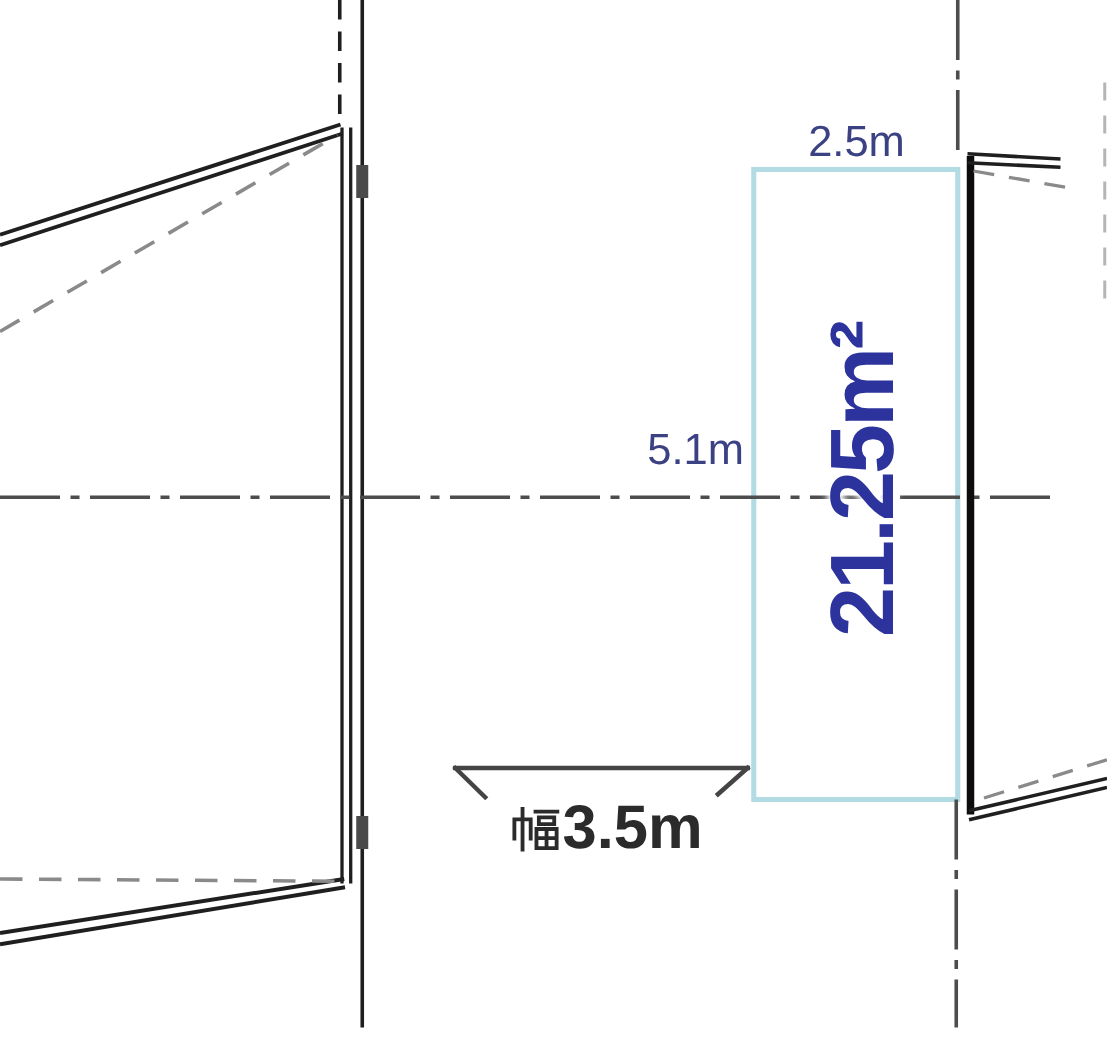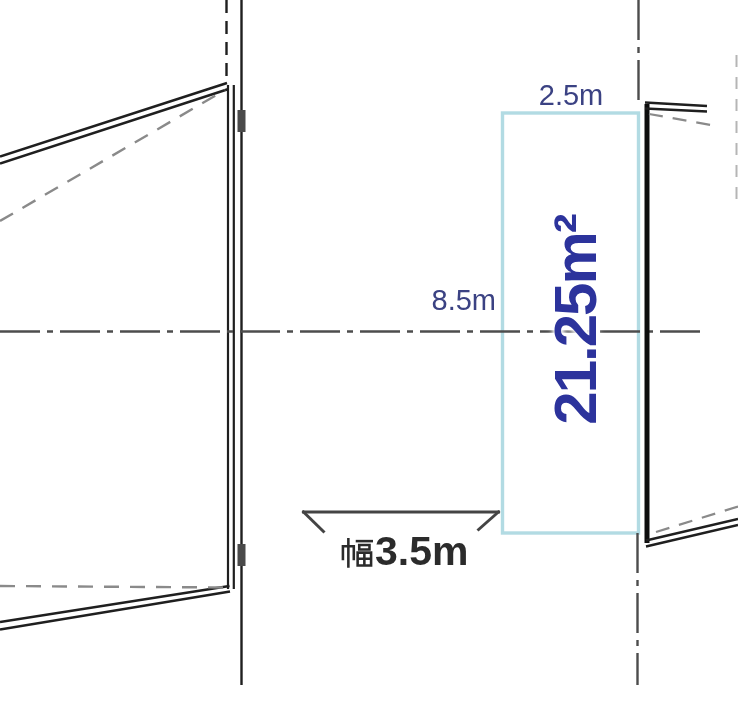--- a/index.html
+++ b/index.html
@@ -92,21 +92,21 @@
 
     <g style="stroke:var(--dim-arrow,#444444);fill:none" stroke-width="3">
       <path d="M302 512 H500"></path>
       <path d="M302.5 511 L324.5 532.5"></path>
       <path d="M499.5 511 L477.5 530.5"></path>
     </g>
   </svg>
 
   <div class="dim-label label-top-width">2.5m</div>
 
-  <div class="dim-label label-depth">8.5m</div>
+  <div class="dim-label label-depth">5.1m</div>
 
   <div class="area-label">21.25m²</div>
 
   <div class="width-label" aria-label="幅3.5m">
     <svg class="kanji" viewBox="0 0 100 100" style="stroke:var(--width-text,#2b2b2b);fill:none" stroke-width="8" stroke-linecap="square">
       <path d="M6 32 H40 M6 32 V72 M40 32 V72 M23 10 V95"></path>
       <path d="M50 16 H96"></path>
       <path d="M57 28 H89 V42 H57 Z"></path>
       <path d="M52 52 H94 V92 H52 Z M73 52 V92 M52 71 H94"></path>
     </svg>

